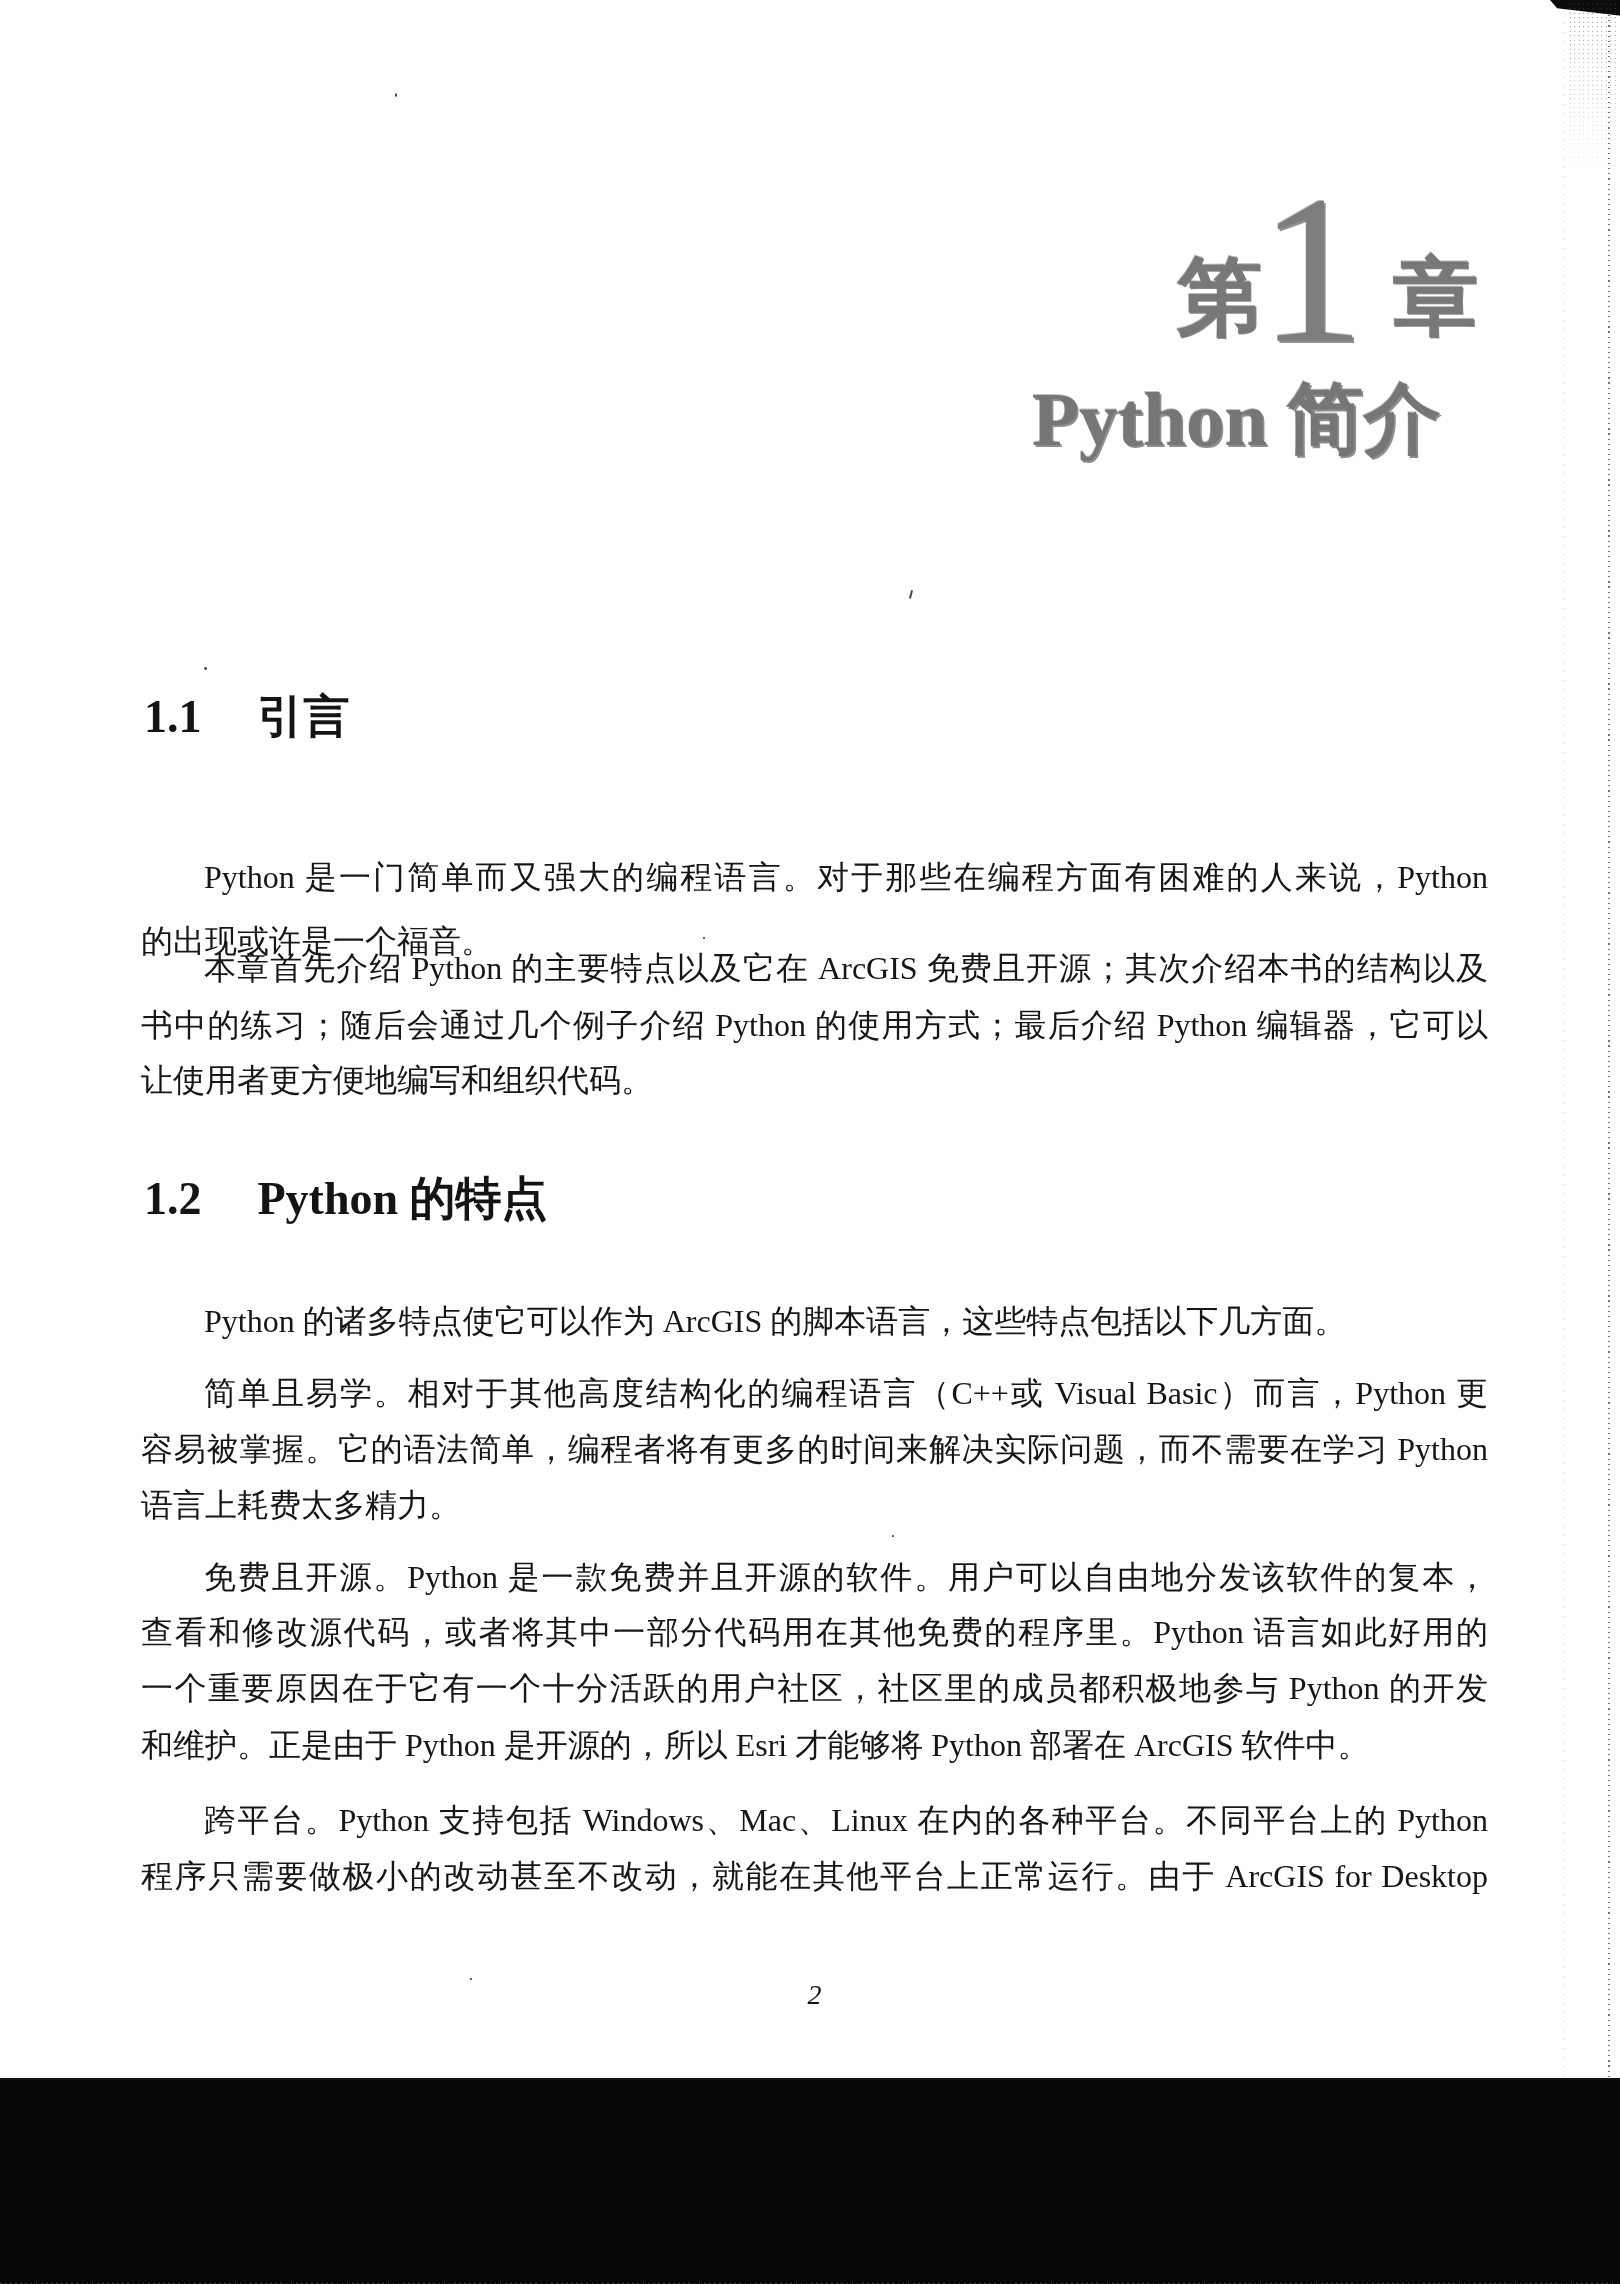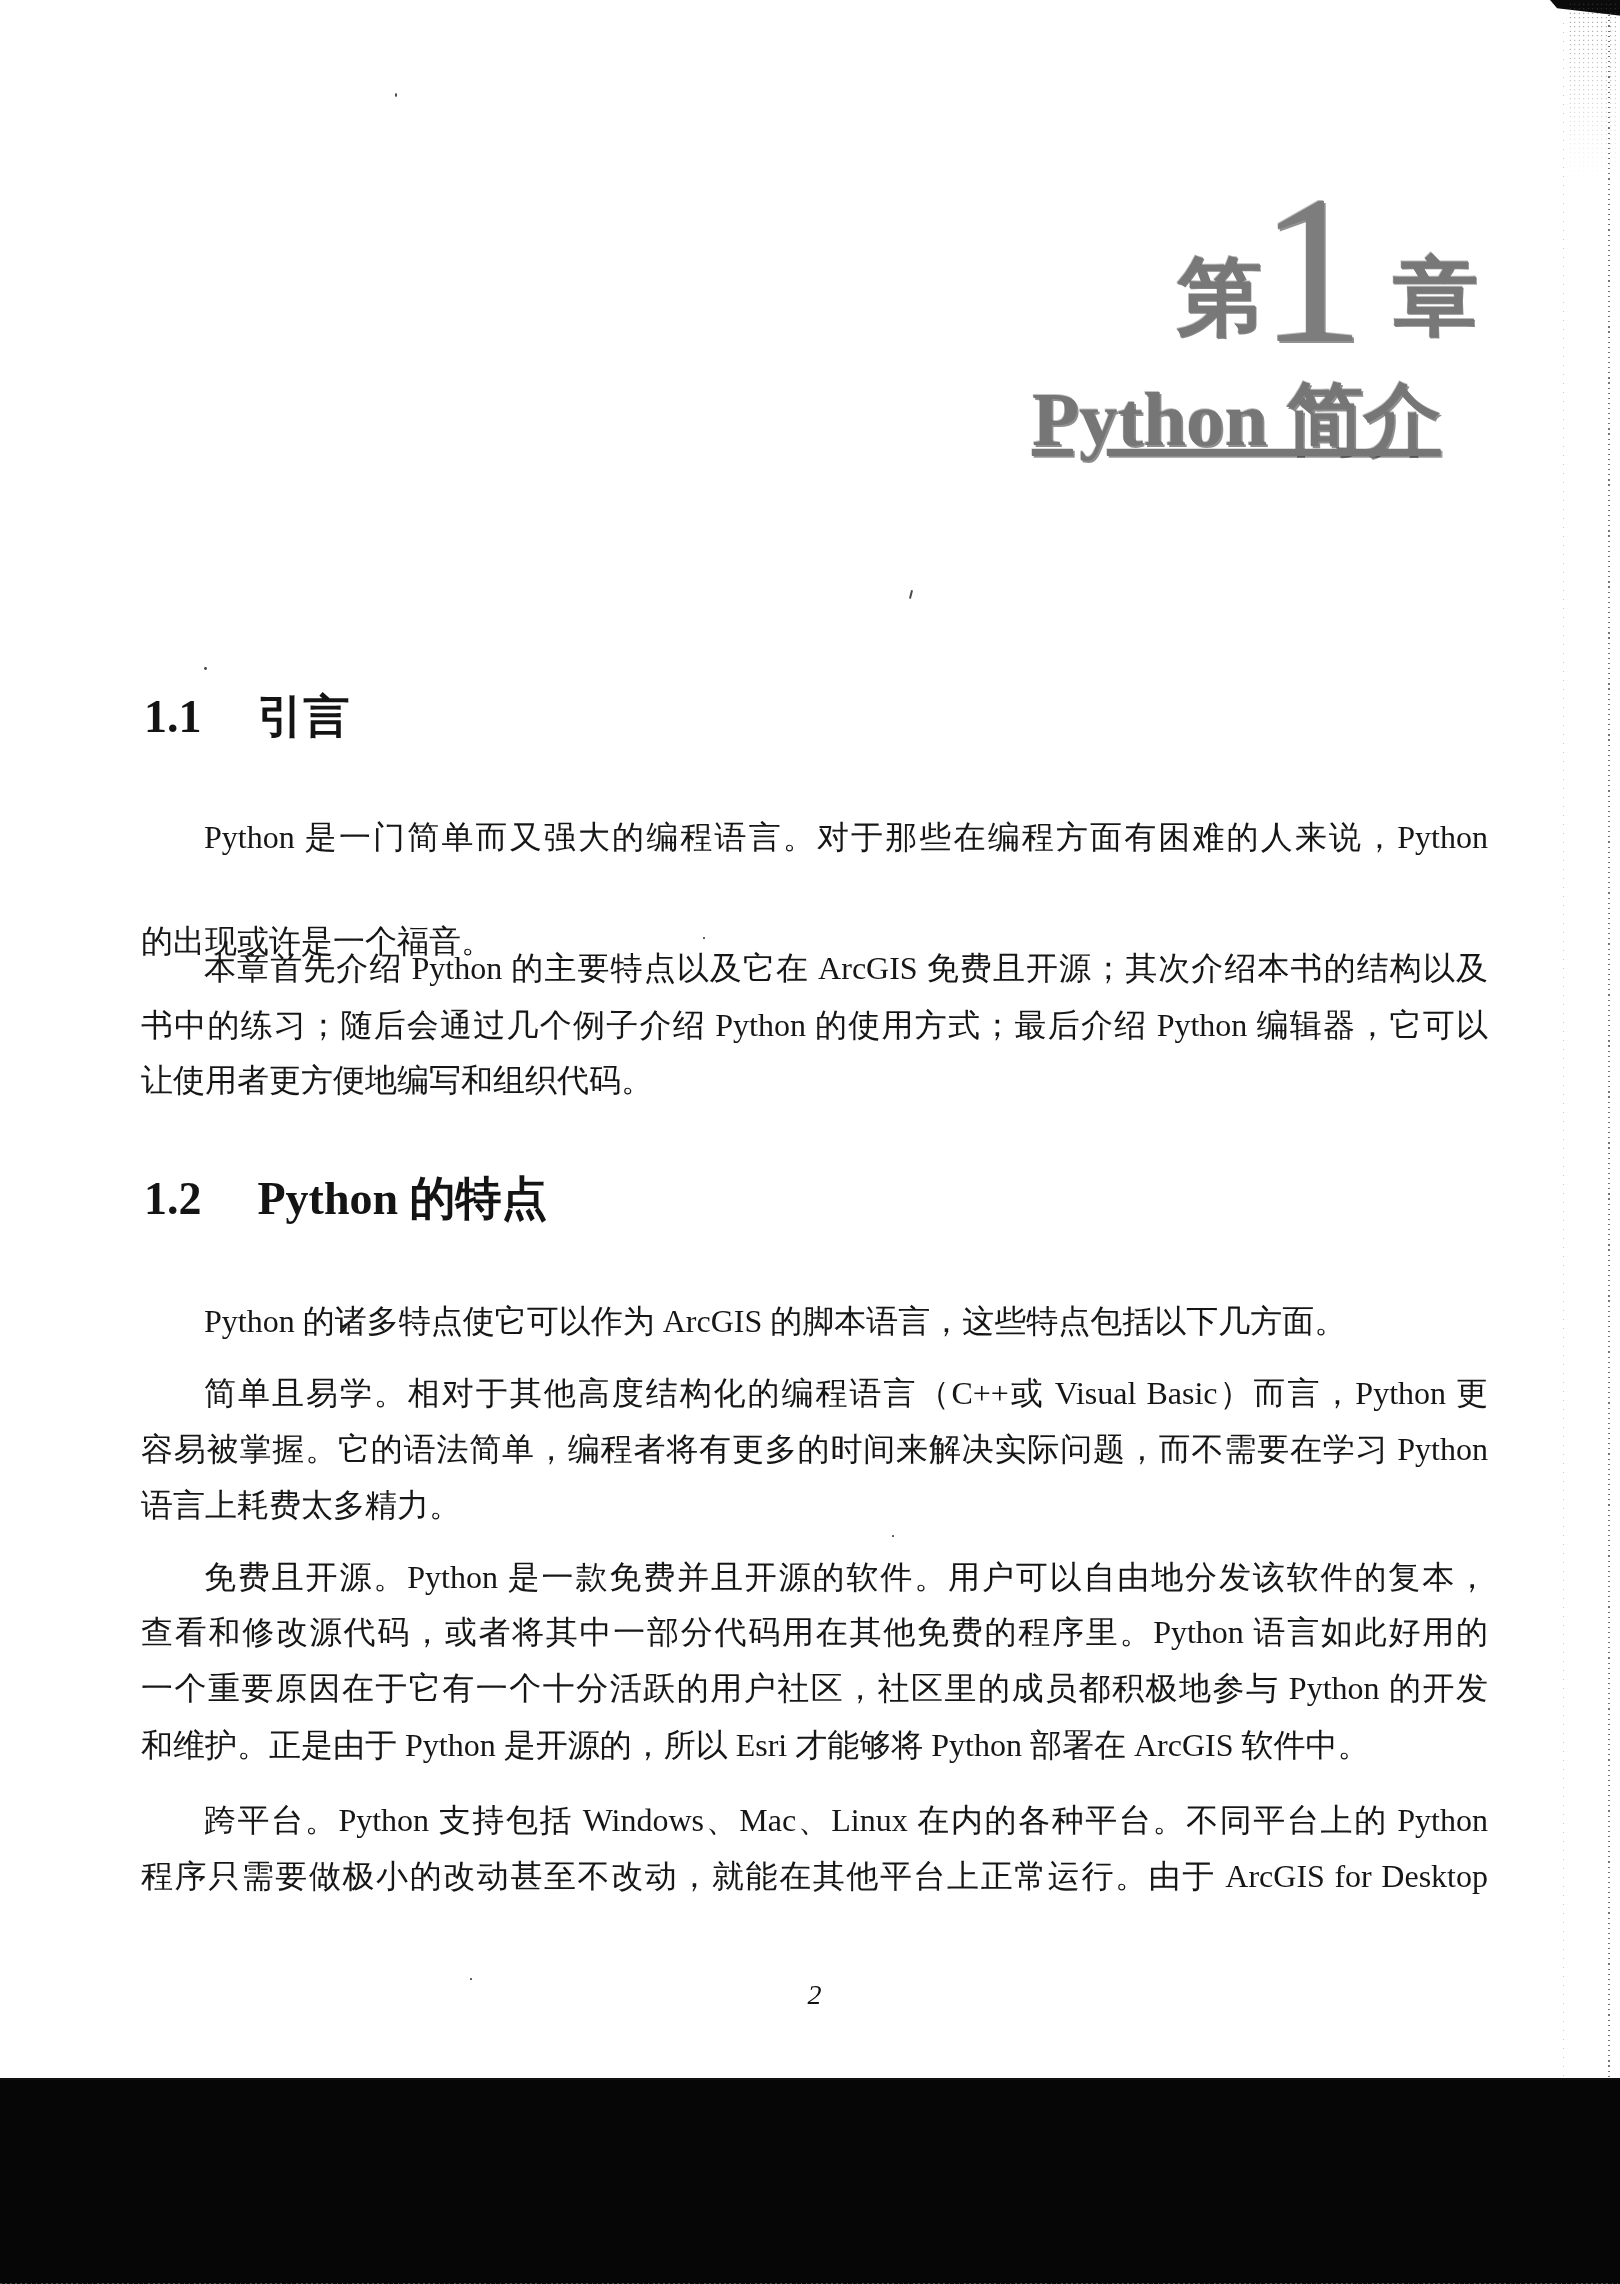--- a/index.html
+++ b/index.html
@@ -25,21 +25,20 @@
     font-size:212px;line-height:212px;font-weight:normal;
     color:#7d7d7d;
     text-shadow:1.7px 1.7px 0 rgba(35,35,35,.5),-0.6px -0.6px 0 rgba(70,70,70,.35);
   }
   .ch-title{
     position:absolute;
     font-size:77px;line-height:85px;font-weight:bold;
     color:#767676;
     text-shadow:1.7px 1.7px 0 rgba(30,30,30,.5),-0.6px -0.6px 0 rgba(60,60,60,.3);
     white-space:nowrap;
-    text-decoration:underline;
   }
 
   
   .h2{
     position:absolute;left:144px;
     font-size:46px;line-height:54px;font-weight:bold;
     color:#141414;white-space:nowrap;
   }
   .h2 .hnum{padding-right:56px;}
 
@@ -108,21 +107,21 @@
   <span class="ch-cjk" style="left:1177px;top:255px">第</span>
   <span class="ch-num" style="left:1259px;top:164px">1</span>
   <span class="ch-cjk" style="left:1393px;top:255px">章</span>
   <div class="ch-title" style="left:1032px;top:377px">Python 简介</div>
 </div>
 
 <div class="h2" style="top:690px">
   <span class="hnum">1.1</span><span class="htitle">引言</span>
 </div>
 
-<div class="ln j first" style="top:817px">Python 是一门简单而又强大的编程语言。对于那些在编程方面有困难的人来说，Python</div>
+<div class="ln j first" style="top:857px">Python 是一门简单而又强大的编程语言。对于那些在编程方面有困难的人来说，Python</div>
 <div class="ln e" style="top:921px">的出现或许是一个福音。</div>
 <div class="ln j first" style="top:948px">本章首先介绍 Python 的主要特点以及它在 ArcGIS 免费且开源；其次介绍本书的结构以及</div>
 <div class="ln j" style="top:1005px">书中的练习；随后会通过几个例子介绍 Python 的使用方式；最后介绍 Python 编辑器，它可以</div>
 <div class="ln e" style="top:1060px">让使用者更方便地编写和组织代码。</div>
 
 <div class="h2" style="top:1172px">
   <span class="hnum">1.2</span><span class="htitle">Python 的特点</span>
 </div>
 
 <div class="ln e first" style="top:1301px">Python 的诸多特点使它可以作为 ArcGIS 的脚本语言，这些特点包括以下几方面。</div>

